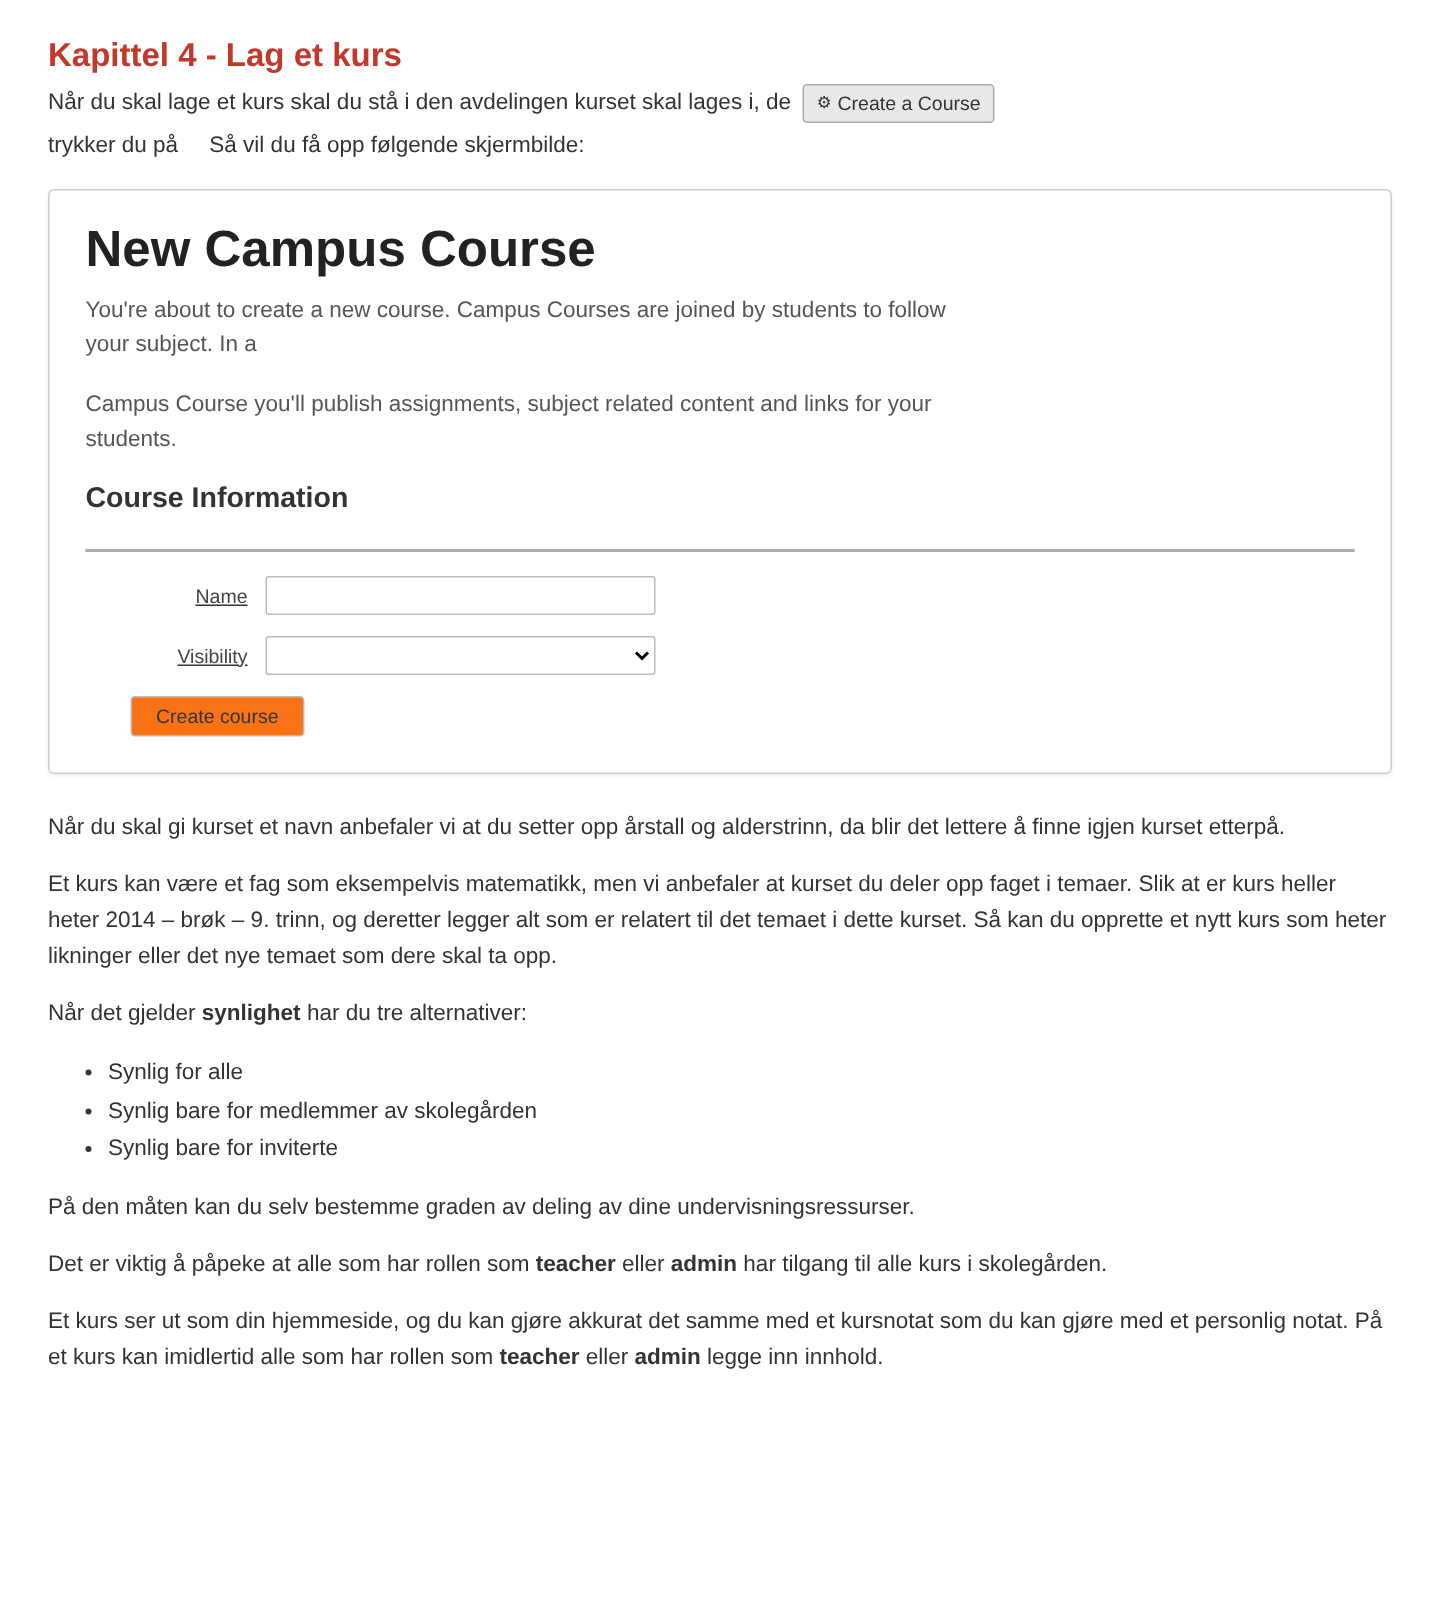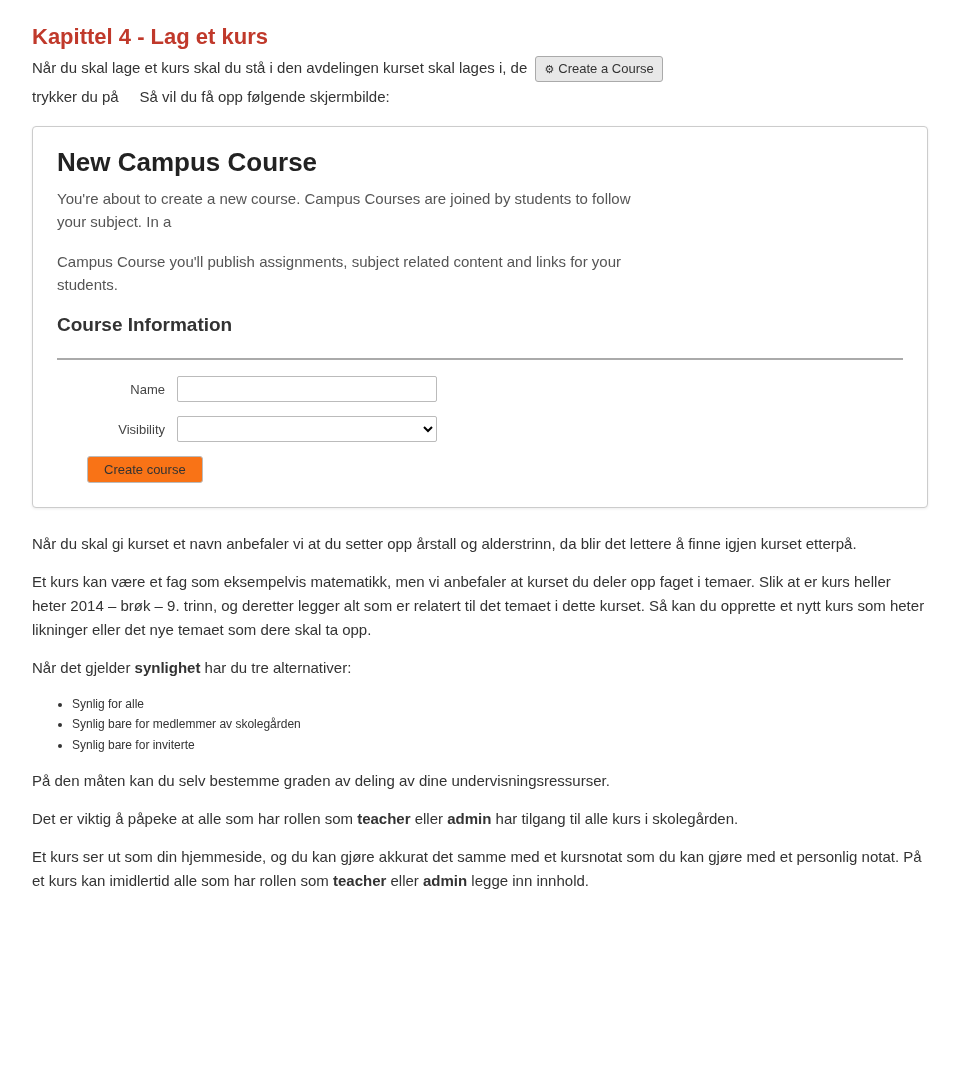--- a/index.html
+++ b/index.html
@@ -48,21 +48,21 @@
     .screenshot-box {
       border: 1px solid #ccc;
       border-radius: 4px;
       padding: 20px 24px 24px 24px;
       margin: 18px 0 24px 0;
       background: #fff;
       box-shadow: 0 1px 3px rgba(0,0,0,0.08);
     }
 
     .screenshot-box h2.form-main-title {
-      font-size: 26px;
+      font-size: 34px;
       font-weight: bold;
       color: #222;
       margin-bottom: 10px;
     }
 
     .screenshot-box .form-description {
       font-size: 15px;
       color: #555;
       margin-bottom: 18px;
       line-height: 1.5;
@@ -76,20 +76,21 @@
       border-bottom: 2px solid #aaa;
       padding-bottom: 22px;
       margin-bottom: 16px;
     }
 
     .form-row {
       display: flex;
       align-items: center;
       margin-bottom: 14px;
       padding-left: 30px;
+      text-decoration: underline;
     }
 
     .form-label {
       width: 90px;
       text-align: right;
       font-size: 13px;
       color: #444;
       padding-right: 12px;
       flex-shrink: 0;
     }
@@ -137,21 +138,21 @@
       line-height: 1.6;
       margin-bottom: 14px;
     }
 
     .body-para b {
       font-weight: bold;
     }
 
     ul.bullet-list {
       margin: 8px 0 14px 40px;
-      font-size: 12px;
+      font-size: 15px;
       color: #333;
       line-height: 1.7;
     }
 
     ul.bullet-list li {
       list-style-type: disc;
     }
   </style>
 </head>
 <body>

